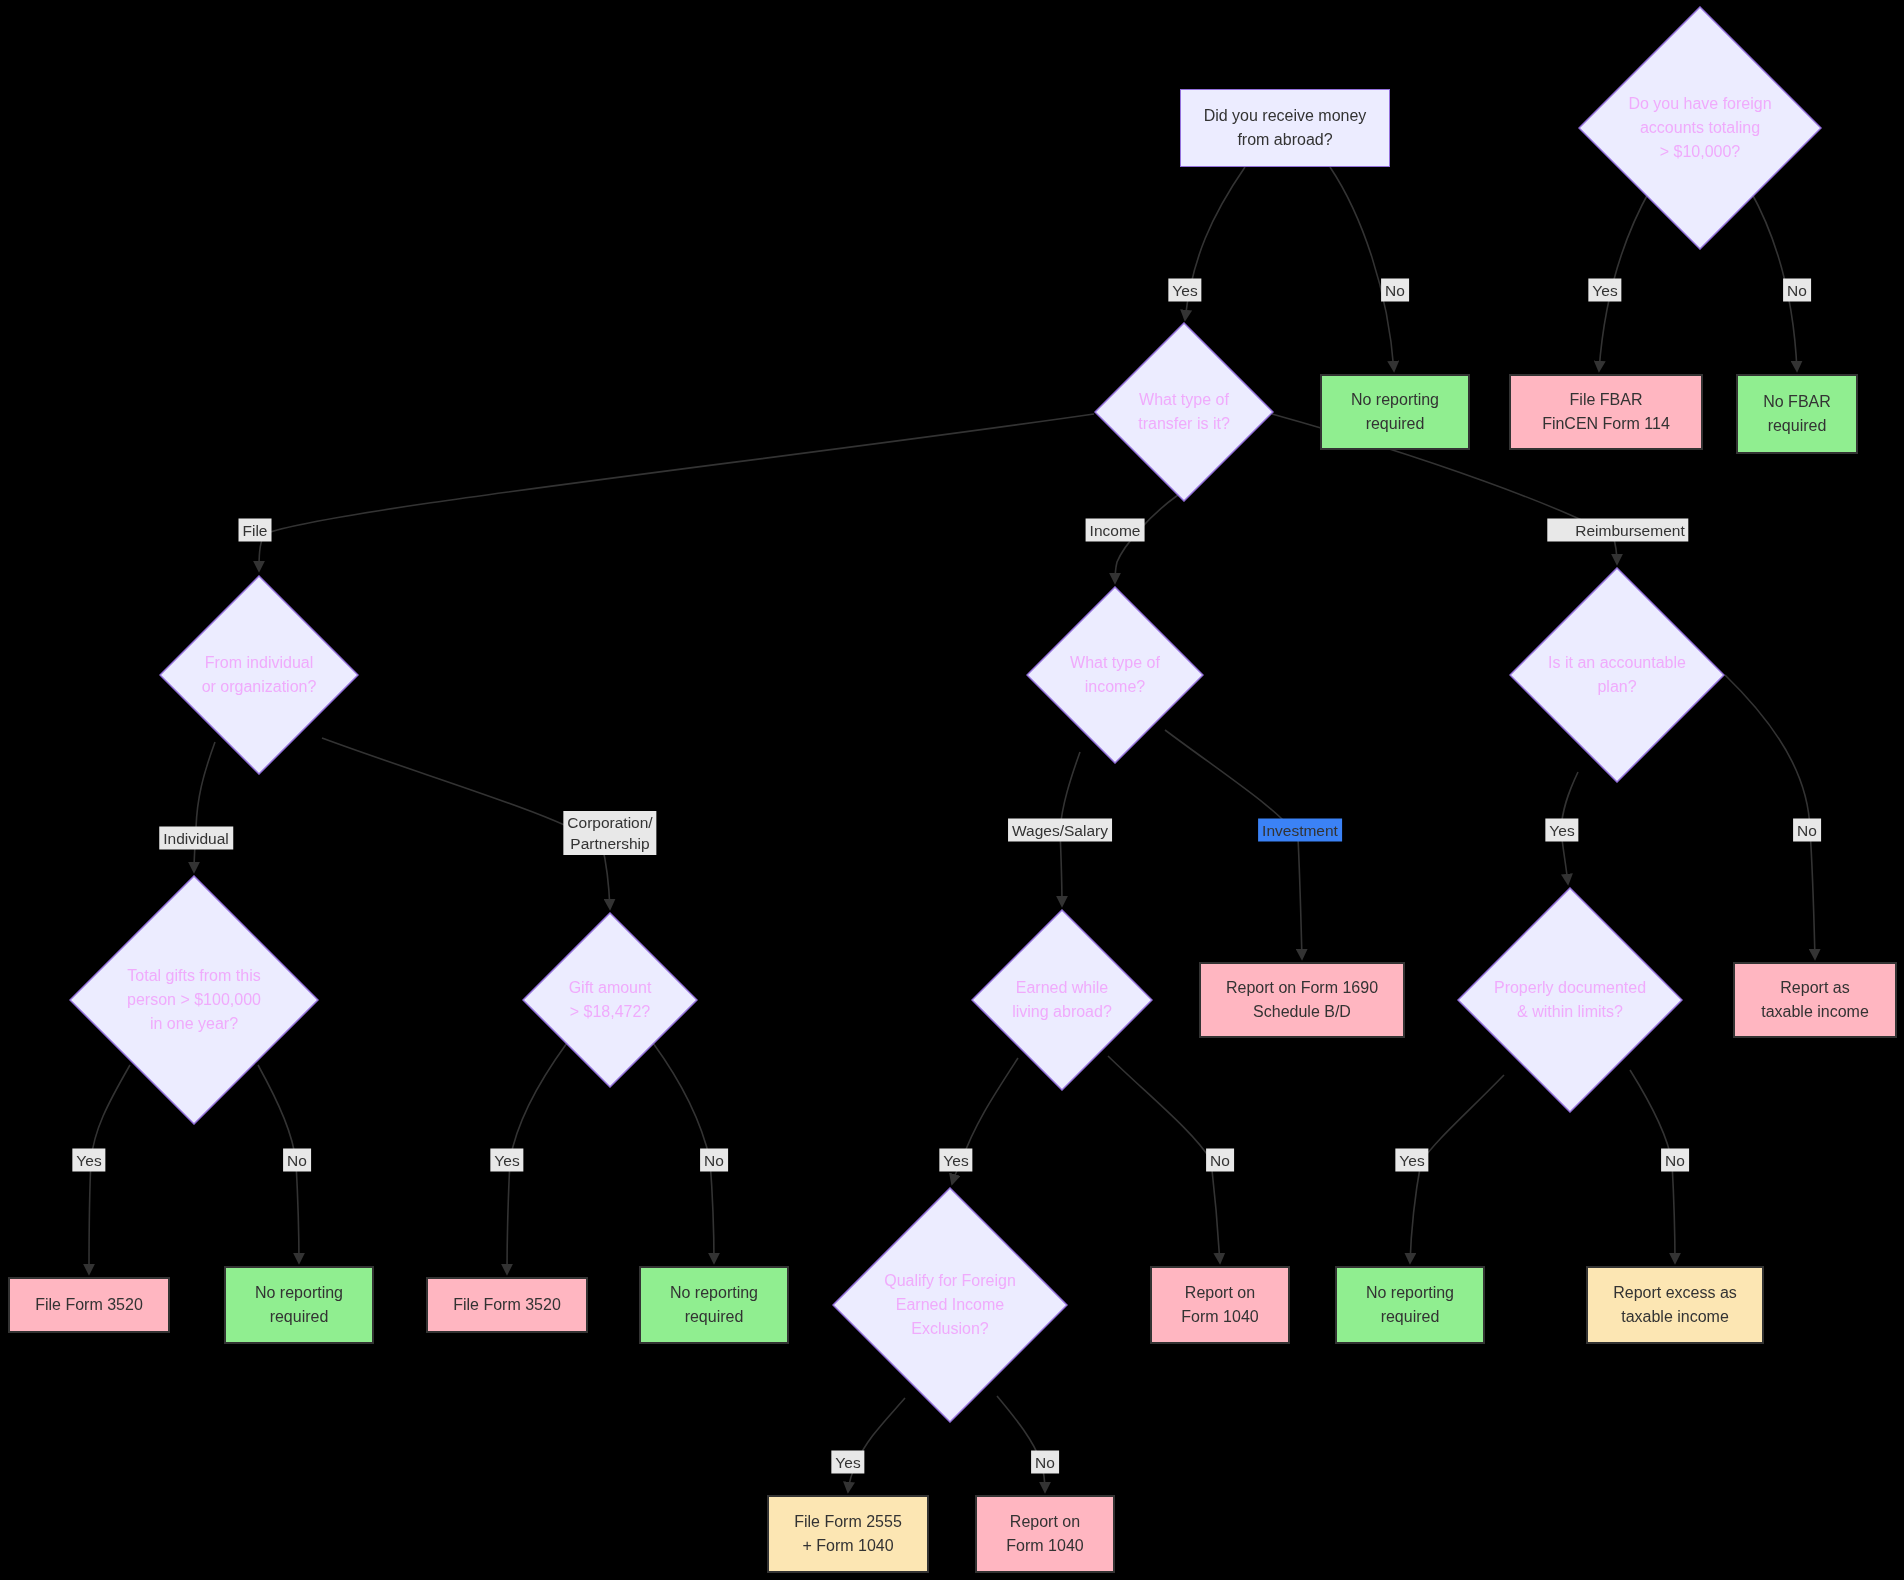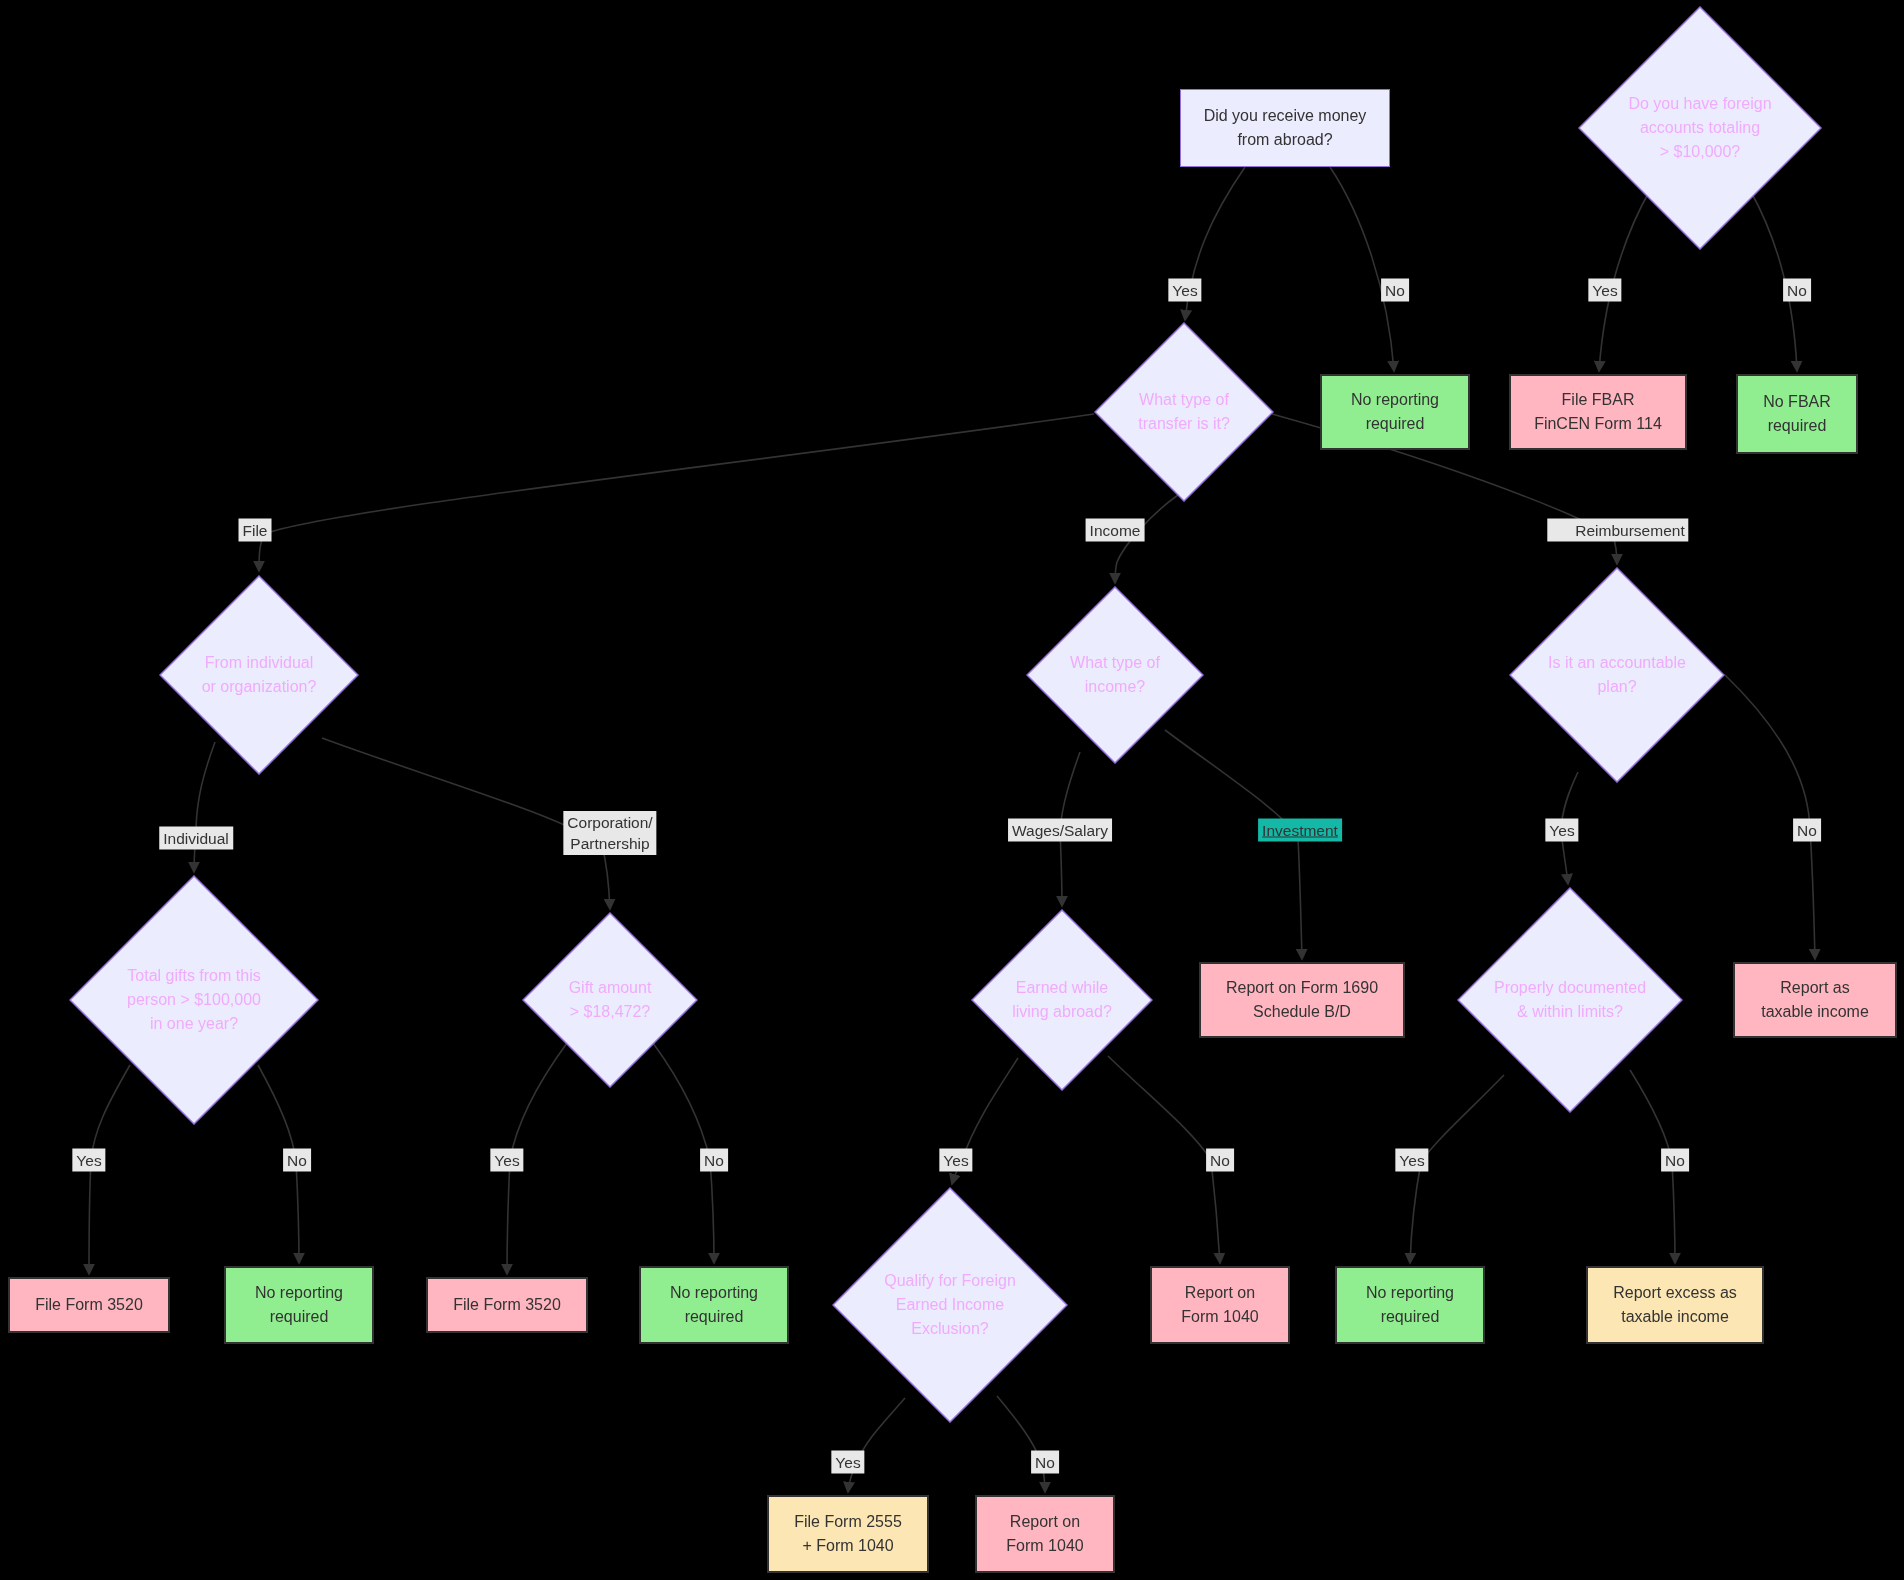--- a/index.html
+++ b/index.html
@@ -172,21 +172,21 @@
         <div class="node-text">
           <div>Qualify for Foreign</div>
           <div>Earned Income</div>
           <div>Exclusion?</div>
         </div>
       </div>
       <div class="box" style="left: 1320px; top: 374px; width: 150px; height: 76px; background: rgb(144, 238, 144);">
         <div>No reporting</div>
         <div>required</div>
       </div>
-      <div class="box" style="left: 1509px; top: 374px; width: 178px; height: 76px; background: rgb(255, 182, 193);">
+      <div class="box" style="left: 1509px; top: 374px; width: 194px; height: 76px; background: rgb(255, 182, 193);">
         <div>File FBAR</div>
         <div>FinCEN Form 114</div>
       </div>
       <div class="box" style="left: 1736px; top: 374px; width: 122px; height: 80px; background: rgb(144, 238, 144);">
         <div>No FBAR</div>
         <div>required</div>
       </div>
       <div class="box" style="left: 1199px; top: 962px; width: 206px; height: 76px; background: rgb(255, 182, 193);">
         <div>Report on Form 1690</div>
         <div>Schedule B/D</div>
@@ -255,21 +255,21 @@
       <div class="edge-label" style="left: 196px; top: 830px; background: rgb(232, 232, 232); margin-top: 8px;">
         <div>Individual</div>
       </div>
       <div class="edge-label" style="left: 610px; top: 833px; background: rgb(232, 232, 232);">
         <div>Corporation/</div>
         <div>Partnership</div>
       </div>
       <div class="edge-label" style="left: 1060px; top: 830px; background: rgb(232, 232, 232);">
         <div>Wages/Salary</div>
       </div>
-      <div class="edge-label" style="left: 1300px; top: 830px; background: #14b8a6; text-decoration: underline;">
+      <div class="edge-label" style="left: 1300px; top: 830px; background: #3b82f6;">
         <div>Investment</div>
       </div>
       <div class="edge-label" style="left: 1562px; top: 830px; background: rgb(232, 232, 232);">
         <div>Yes</div>
       </div>
       <div class="edge-label" style="left: 1807px; top: 830px; background: rgb(232, 232, 232);">
         <div>No</div>
       </div>
       <div class="edge-label" style="left: 89px; top: 1160px; background: rgb(232, 232, 232);">
         <div>Yes</div>

